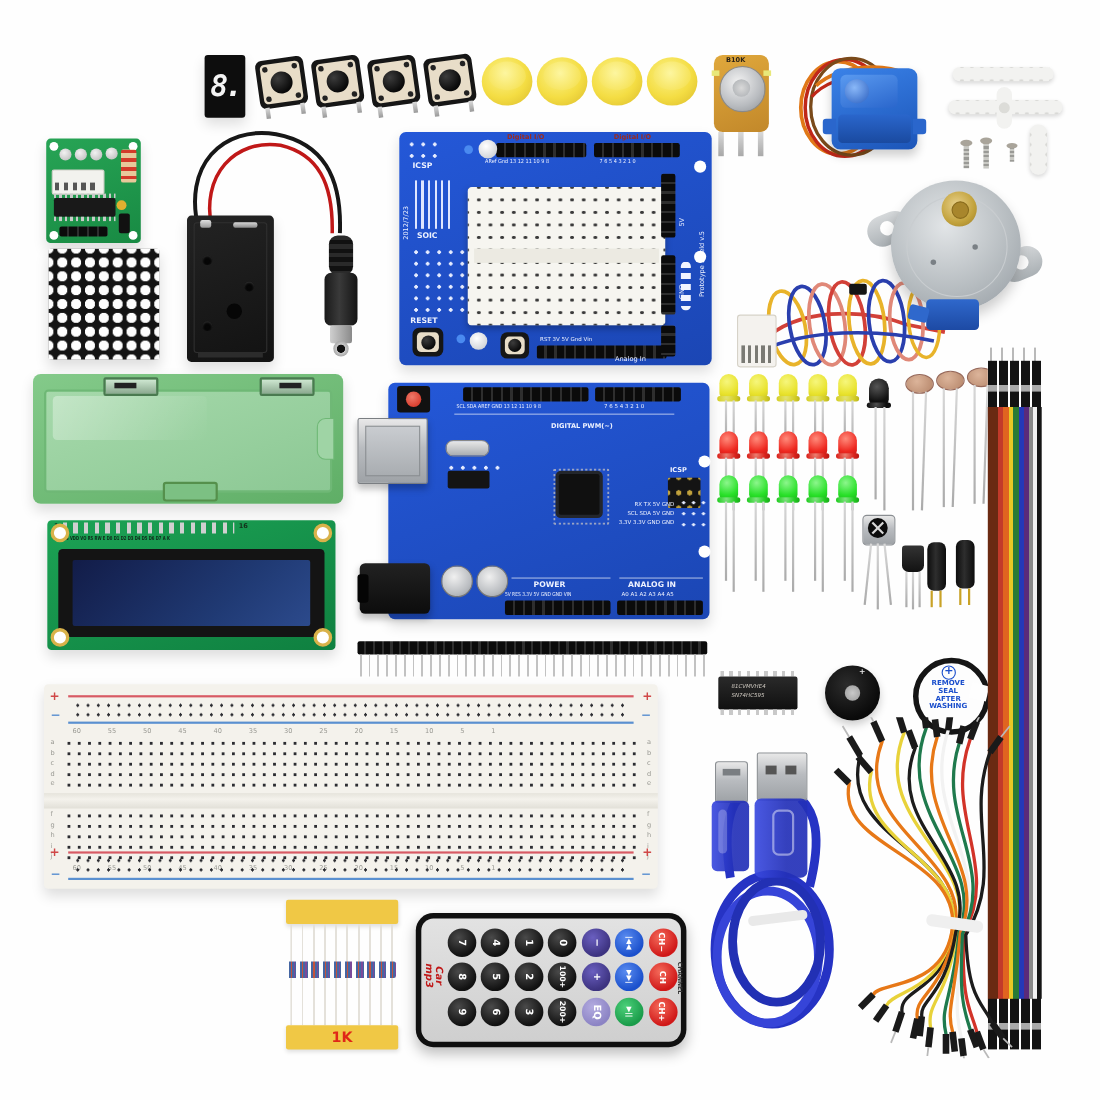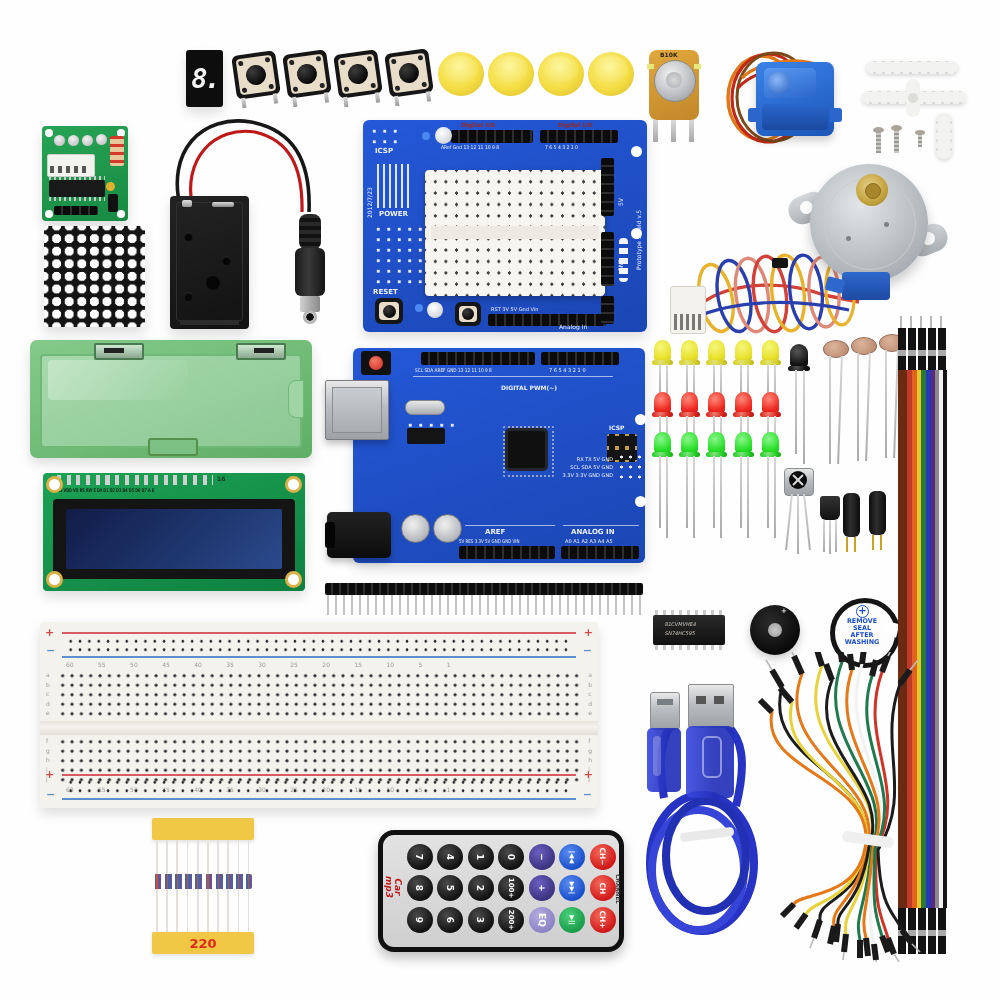--- a/index.html
+++ b/index.html
@@ -199,21 +199,21 @@
     <div class="abs hdr" style="left:88px;top:10px;width:82px;height:13px;"></div>
     <div class="abs hdr" style="left:177px;top:10px;width:78px;height:13px;"></div>
     <div class="abs t5 wt" style="left:78px;top:24px;transform:scaleX(.9);transform-origin:left;">ARef Gnd 13 12 11 10 9 8</div>
     <div class="abs t5 wt" style="left:182px;top:24px;transform:scaleX(.9);transform-origin:left;">7 6 5 4 3 2 1 0</div>
     <div class="abs" style="left:72px;top:7px;width:17px;height:17px;border-radius:50%;background:radial-gradient(circle at 40% 35%,#fff,#c2c6cc);"></div>
     <div class="abs" style="left:59px;top:12px;width:8px;height:8px;border-radius:50%;background:#4a8af0;"></div>
     <div class="abs whitedots" style="left:6px;top:6px;width:32px;height:22px;"></div>
     <div class="abs t7 wt" style="left:12px;top:27px;font-weight:bold;">ICSP</div>
     <div class="abs t6 wt vert-ccw" style="left:3px;top:98px;">2012/7/23</div>
     <div class="abs" style="left:14px;top:44px;width:34px;height:44px;background:repeating-linear-gradient(90deg,#dfe6ff 0 2px,transparent 2px 6px);"></div>
-    <div class="abs t7 wt" style="left:16px;top:90px;font-weight:bold;">POWER</div>
+    <div class="abs t7 wt" style="left:16px;top:90px;font-weight:bold;">SOIC</div>
     <div class="abs whitedots" style="left:10px;top:104px;width:58px;height:62px;"></div>
     <div class="abs minibb" style="left:62px;top:50px;width:180px;height:126px;box-shadow:0 3px 6px rgba(0,0,0,.25);">
       <div class="abs" style="left:6px;top:56px;right:6px;height:13px;background:#eceae2;"></div>
     </div>
     <div class="abs t7 wt" style="left:10px;top:168px;font-weight:bold;">RESET</div>
     <div class="abs tact" style="left:12px;top:178px;width:28px;height:26px;transform:none;">
         <div class="top"></div>
         <div class="plunger" style="width:13px;height:13px;margin:-6.5px 0 0 -6.5px;"></div>
       </div>
     <div class="abs" style="left:52px;top:184px;width:8px;height:8px;border-radius:50%;background:#4a8af0;"></div>
@@ -302,21 +302,21 @@
     <div class="abs" style="left:254px;top:86px;width:30px;height:28px;background:#141414;border-radius:2px;background-image:radial-gradient(circle,#c2a23c 2.2px,transparent 2.5px);background-size:10px 14px;background-position:5px 7px;"></div>
     <div class="abs t5 wt" style="left:182px;top:108px;width:78px;text-align:right;">RX TX 5V GND</div>
     <div class="abs t5 wt" style="left:182px;top:116px;width:78px;text-align:right;">SCL SDA 5V GND</div>
     <div class="abs t5 wt" style="left:182px;top:124px;width:78px;text-align:right;">3.3V 3.3V GND GND</div>
     <div class="abs whitedots" style="left:264px;top:104px;width:28px;height:30px;background-size:9px 10px;"></div>
     <div class="abs" style="left:48px;top:166px;width:27px;height:27px;border-radius:50%;background:radial-gradient(circle at 40% 35%,#f0f0f0,#b9bcc0 65%,#8e9296);border:1px solid #777;"></div>
     <div class="abs" style="left:80px;top:166px;width:27px;height:27px;border-radius:50%;background:radial-gradient(circle at 40% 35%,#f0f0f0,#b9bcc0 65%,#8e9296);border:1px solid #777;"></div>
     <div class="abs" style="left:-26px;top:164px;width:64px;height:46px;background:linear-gradient(180deg,#222,#0c0c0c);border-radius:5px;box-shadow:0 4px 7px rgba(0,0,0,.25);">
         <div class="abs" style="left:-2px;top:10px;width:10px;height:26px;background:#050505;border-radius:3px;"></div>
       </div>
-    <div class="abs t7 wt" style="left:132px;top:180px;font-weight:bold;">AREF</div>
+    <div class="abs t7 wt" style="left:132px;top:180px;font-weight:bold;">POWER</div>
     <div class="abs t7 wt" style="left:218px;top:180px;font-weight:bold;">ANALOG IN</div>
     <div class="abs" style="left:112px;top:177px;width:90px;height:1px;background:rgba(255,255,255,.6);"></div>
     <div class="abs" style="left:210px;top:177px;width:76px;height:1px;background:rgba(255,255,255,.6);"></div>
     <div class="abs t5 wt" style="left:106px;top:190px;transform:scaleX(.8);transform-origin:left;">5V RES 3.3V 5V GND GND VIN</div>
     <div class="abs t5 wt" style="left:212px;top:190px;">A0 A1 A2 A3 A4 A5</div>
     <div class="abs hdr" style="left:106px;top:198px;width:96px;height:13px;"></div>
     <div class="abs hdr" style="left:208px;top:198px;width:78px;height:13px;"></div>
     <div class="abs" style="left:282px;top:66px;width:11px;height:11px;border-radius:50%;background:#fff;"></div>
     <div class="abs" style="left:282px;top:148px;width:11px;height:11px;border-radius:50%;background:#fff;"></div>
   </div>
@@ -537,26 +537,26 @@
     <div class="abs t6" style="left:26px;top:164px;width:510px;color:#9a9a94;white-space:nowrap;word-spacing:22.5px;">60  55  50  45  40  35  30  25  20  15  10  5  1</div>
     <div class="abs" style="left:5px;top:146px;color:#d04848;font-size:11px;font-weight:bold;">+</div>
     <div class="abs" style="right:5px;top:146px;color:#d04848;font-size:11px;font-weight:bold;">+</div>
     <div class="abs" style="left:22px;top:152px;width:514px;height:2px;background:#d85a64;"></div>
     <div class="abs raildots" style="left:26px;top:156px;width:506px;height:17px;"></div>
     <div class="abs" style="left:22px;top:176px;width:514px;height:2px;background:#5a90d0;"></div>
     <div class="abs" style="left:6px;top:166px;color:#5a90d0;font-size:11px;font-weight:bold;">−</div>
     <div class="abs" style="right:6px;top:166px;color:#5a90d0;font-size:11px;font-weight:bold;">−</div>
   </div>
 
-  <div class="abs" style="left:152px;top:818px;width:102px;height:136px;">
+  <div class="abs" style="left:260px;top:818px;width:102px;height:136px;">
     <div class="abs" style="left:0;top:0;width:102px;height:22px;background:#f0c845;border-radius:2px;box-shadow:0 2px 4px rgba(0,0,0,.12);"></div>
     <div class="abs" style="left:4px;top:22px;width:94px;height:92px;background:repeating-linear-gradient(90deg,#e4e1da 0 1.7px,transparent 1.7px 10.2px);"></div>
     <div class="abs" style="left:0px;top:56px;width:100px;height:15px;background:repeating-linear-gradient(90deg,transparent 0 2.6px,#4566a3 2.6px 4.4px,#c4533a 4.4px 5.6px,#4566a3 5.6px 7.4px,#7a4a9a 7.4px 8.6px,#4566a3 8.6px 9.4px,transparent 9.4px 10.2px);border-radius:2px;"></div>
     <div class="abs" style="left:0;top:114px;width:102px;height:22px;background:#f0c845;border-radius:2px;box-shadow:0 2px 4px rgba(0,0,0,.12);"></div>
-    <div class="abs" style="left:0;top:118px;width:102px;text-align:center;color:#e02818;font-size:13px;font-weight:bold;">220</div>
+    <div class="abs" style="left:0;top:118px;width:102px;text-align:center;color:#e02818;font-size:13px;font-weight:bold;">1K</div>
   </div>
 
   <div class="abs" style="left:378px;top:830px;width:246px;height:122px;background:#101010;border-radius:16px;box-shadow:0 6px 12px rgba(0,0,0,.25);">
     <div class="abs" style="left:5px;top:5px;right:5px;bottom:5px;background:linear-gradient(180deg,#e2e2e2,#cfcfcf);border-radius:11px;"></div>
     <div class="abs" style="left:2px;top:48px;color:#c01818;font-size:9px;font-weight:bold;font-style:italic;white-space:pre-line;line-height:9px;transform:rotate(90deg);text-align:center;width:26px;">Car
 mp3</div>
     <div class="abs remote-grid" style="left:26px;top:11px;">
       <div class="rb c-bk">
           <span>7</span>
         </div>

